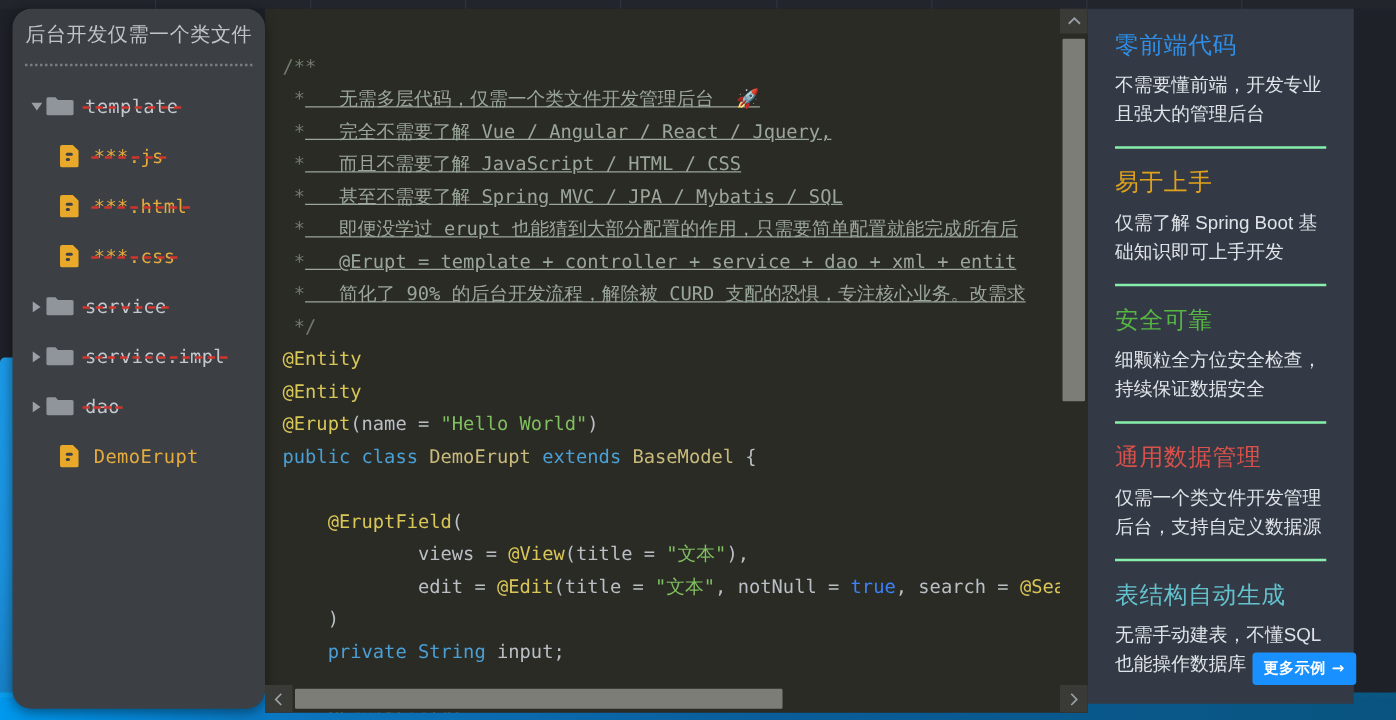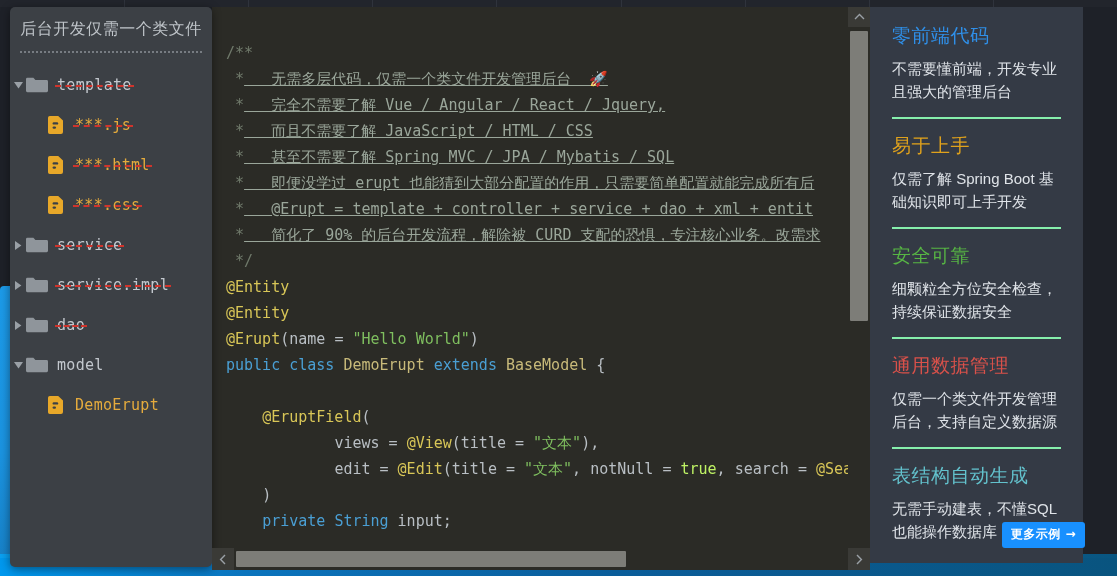--- a/index.html
+++ b/index.html
@@ -38,42 +38,42 @@
   }
   .blue-peek-bottom {
     position: absolute; left: 0; bottom: 14px; width: 1117px; height: 8px;
     background: linear-gradient(90deg,#0aa0f0 0%, #0b7cc4 25%, #0a5f9c 60%, #095681 100%);
   }
   
   .tree-panel {
     position: absolute; left: 10px; top: 7px;
     width: 202px; height: 560px;
     background: #3c4045;
-    border-radius: 5px;
+    border-radius: 15px;
     box-shadow: 0 2px 10px rgba(0,0,0,.45);
     overflow: hidden;
     z-index: 5;
   }
   .tree-title {
     height: 44px; line-height: 44px;
     color: #bfc4c9;
     font-size: 16px;
     text-align: center;
     letter-spacing: .5px;
   }
   .tree-sep {
     height: 0; margin: 0 10px;
     border-top: 2px dotted #8b9097;
     opacity: .75;
   }
   .tree-body { padding-top: 12px; }
   .node {
     display: flex; align-items: center;
     height: 40px;
-    padding-left: 0;
+    padding-left: 11px;
     cursor: default;
   }
   .caret {
     width: 16px; flex: 0 0 16px;
     display: flex; align-items: center; justify-content: center;
     color: #9aa0a6;
   }
   .caret svg { display:block; }
   .folder-ic {
     width: 22px; flex: 0 0 22px;
@@ -121,21 +121,21 @@
     font-size: 15px;
     line-height: 26px;
     white-space: pre;
     color: #a9b7c6;
   }
   .cmt   { color: #707a6b; }
   .cmt-txt { color: #9aa69a; text-decoration: underline; }
   .ann   { color: #d8c657; }
   .kw    { color: #4a9fd4; }
   .str   { color: #7fbf5f; }
-  .bool  { color: #bef264; }
+  .bool  { color: #3b82f6; }
   .ident { color: #c8ba7a; }
   .plain { color: #b9bfc4; }
   
   .vscroll {
     position: absolute; left: 848px; top: 7px;
     width: 22px; height: 563px;
     background: #2b2b26;
     z-index: 6;
   }
   .vs-btn {
@@ -309,33 +309,20 @@
             <svg width="7" height="9" viewBox="0 0 7 9">
               <path d="M0 0v9l6.4-4.5z" fill="#9aa0a6"></path>
             </svg>
           </span>
           <span class="folder-ic">
             <svg width="22" height="16" viewBox="0 0 22 16">
               <path d="M0 2.2a1.4 1.4 0 0 1 1.4-1.4h6l2 2.2h11.2a1.4 1.4 0 0 1 1.4 1.4v9.4a1.4 1.4 0 0 1-1.4 1.4H1.4A1.4 1.4 0 0 1 0 13.8z" fill="#8f959b"></path>
             </svg>
           </span>
           <span class="node-label struck">dao</span>
-        </div>
-        <div class="node">
-          <span class="caret">
-            <svg width="9" height="7" viewBox="0 0 9 7">
-              <path d="M0 0h9L4.5 6.4z" fill="#9aa0a6"></path>
-            </svg>
-          </span>
-          <span class="folder-ic">
-            <svg width="22" height="16" viewBox="0 0 22 16">
-              <path d="M0 2.2a1.4 1.4 0 0 1 1.4-1.4h6l2 2.2h11.2a1.4 1.4 0 0 1 1.4 1.4v9.4a1.4 1.4 0 0 1-1.4 1.4H1.4A1.4 1.4 0 0 1 0 13.8z" fill="#8f959b"></path>
-            </svg>
-          </span>
-          <span class="node-label">model</span>
         </div>
         <div class="node child">
           <span class="file-ic">
             <svg width="15" height="18" viewBox="0 0 15 18">
               <path d="M1.8 0h8.4L15 4.6V16a2 2 0 0 1-2 2H1.8a1.8 1.8 0 0 1-1.8-1.8V1.8A1.8 1.8 0 0 1 1.8 0z" fill="#e8a829"></path>
               <rect x="4.6" y="6.2" width="5.6" height="2.4" rx="1.2" fill="#3c4045"></rect>
               <rect x="4.6" y="10.4" width="3.4" height="2.4" rx="1.2" fill="#3c4045"></rect>
             </svg>
           </span>
           <span class="node-label file">DemoErupt</span>

